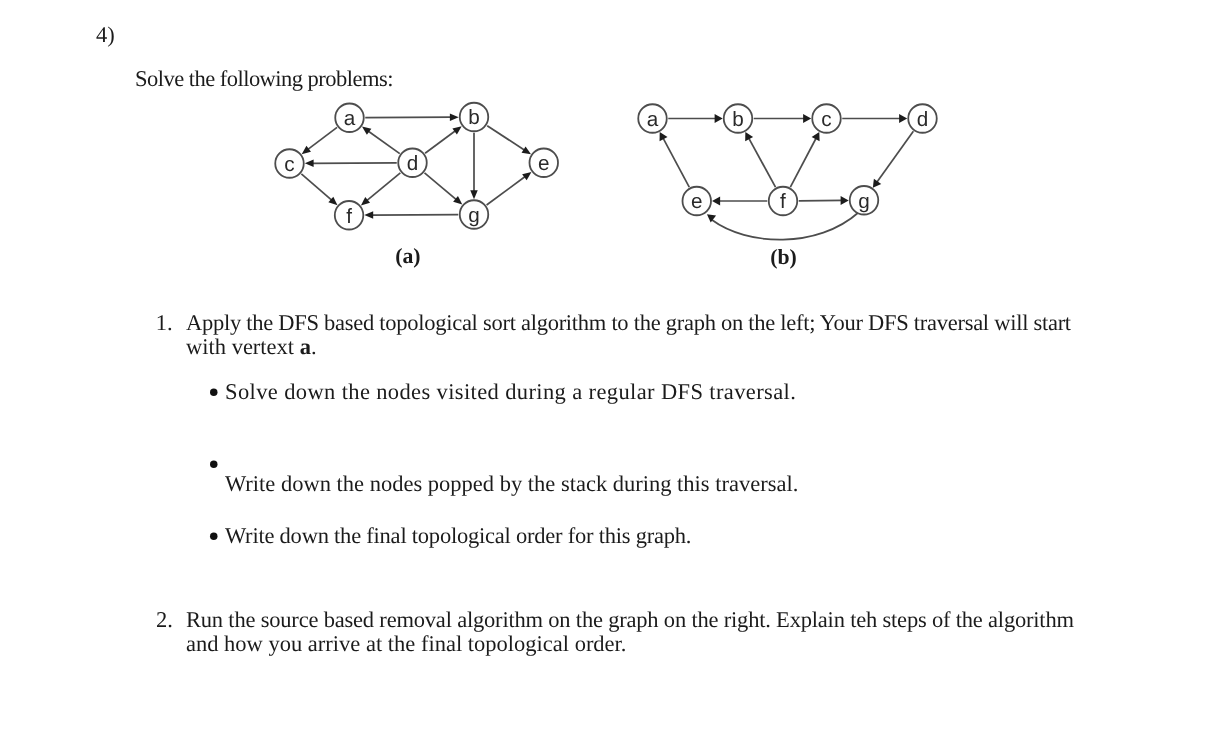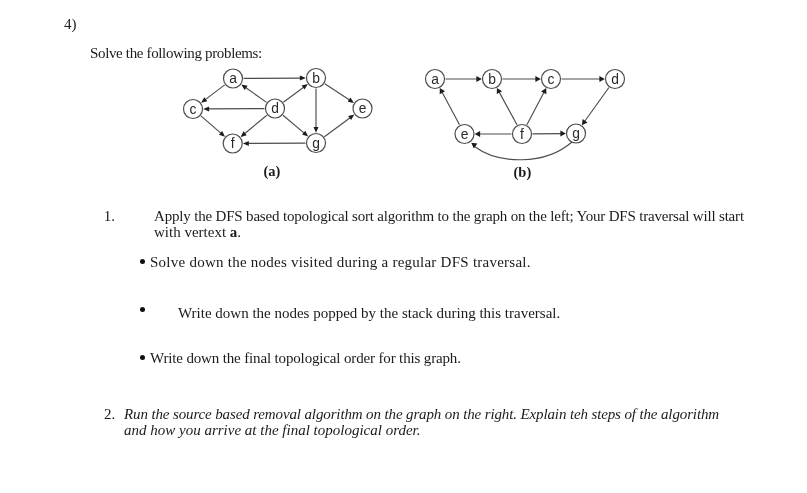--- a/index.html
+++ b/index.html
@@ -8,33 +8,33 @@
 .t { position:absolute; font-size:15px; line-height:15.6px; white-space:nowrap; }
 .cap { position:absolute; font-size:14.5px; font-weight:bold; }
 .blt { position:absolute; width:5px; height:5px; border-radius:50%; background:#111; }
 </style>
 </head>
 <body>
 <div class="t" style="left:64px;top:16.5px;">4)</div>
 <div class="t" style="left:90px;top:16.5px;letter-spacing:-0.35px;margin-top:29px;">Solve the following problems:</div>
 
 <div class="t" style="left:103.8px;top:209.2px;">1.</div>
-<div class="t" style="left:124px;top:209.2px;margin-left:30px;"><span style="letter-spacing:-0.18px;">Apply the DFS based topological sort algorithm to the graph on the left; Your DFS traversal will start</span><br>with vertext <b>a</b>.</div>
+<div class="t" style="left:124px;top:209.2px;"><span style="letter-spacing:-0.18px;">Apply the DFS based topological sort algorithm to the graph on the left; Your DFS traversal will start</span><br>with vertext <b>a</b>.</div>
 
 <div class="blt" style="left:139.5px;top:258.7px;"></div>
 <div class="t" style="left:150px;top:255.2px;letter-spacing:0.25px;">Solve down the nodes visited during a regular DFS traversal.</div>
 
 <div class="blt" style="left:139.5px;top:306.7px;"></div>
-<div class="t" style="left:150px;top:306px;margin-left:28px;">Write down the nodes popped by the stack during this traversal.</div>
+<div class="t" style="left:150px;top:316px;">Write down the nodes popped by the stack during this traversal.</div>
 
 <div class="blt" style="left:139.5px;top:354.5px;"></div>
 <div class="t" style="left:150px;top:351.2px;letter-spacing:-0.15px;">Write down the final topological order for this graph.</div>
 
 <div class="t" style="left:104px;top:407px;">2.</div>
-<div class="t" style="left:124px;top:407px;font-style:italic;"><span style="letter-spacing:-0.13px;">Run the source based removal algorithm on the graph on the right. Explain teh steps of the algorithm</span><br>and how you arrive at the final topological order.</div>
+<div class="t" style="left:124px;top:407px;"><span style="letter-spacing:-0.13px;">Run the source based removal algorithm on the graph on the right. Explain teh steps of the algorithm</span><br>and how you arrive at the final topological order.</div>
 
 <div class="cap" style="left:263.5px;top:163px;">(a)</div>
 <div class="cap" style="left:513.5px;top:163.5px;">(b)</div>
 
 <svg width="807" height="493" viewBox="0 0 807 493" style="position:absolute;left:0;top:0">
 <g stroke="#4d4d4d" stroke-width="1.15" fill="none">
 <line x1="243.5" y1="78.4" x2="301.4" y2="78.1"></line>
 <line x1="224.7" y1="84.9" x2="204.6" y2="100.1"></line>
 <line x1="266.5" y1="102.4" x2="244.9" y2="87.0"></line>
 <line x1="283.4" y1="102.2" x2="304.3" y2="86.7"></line>

